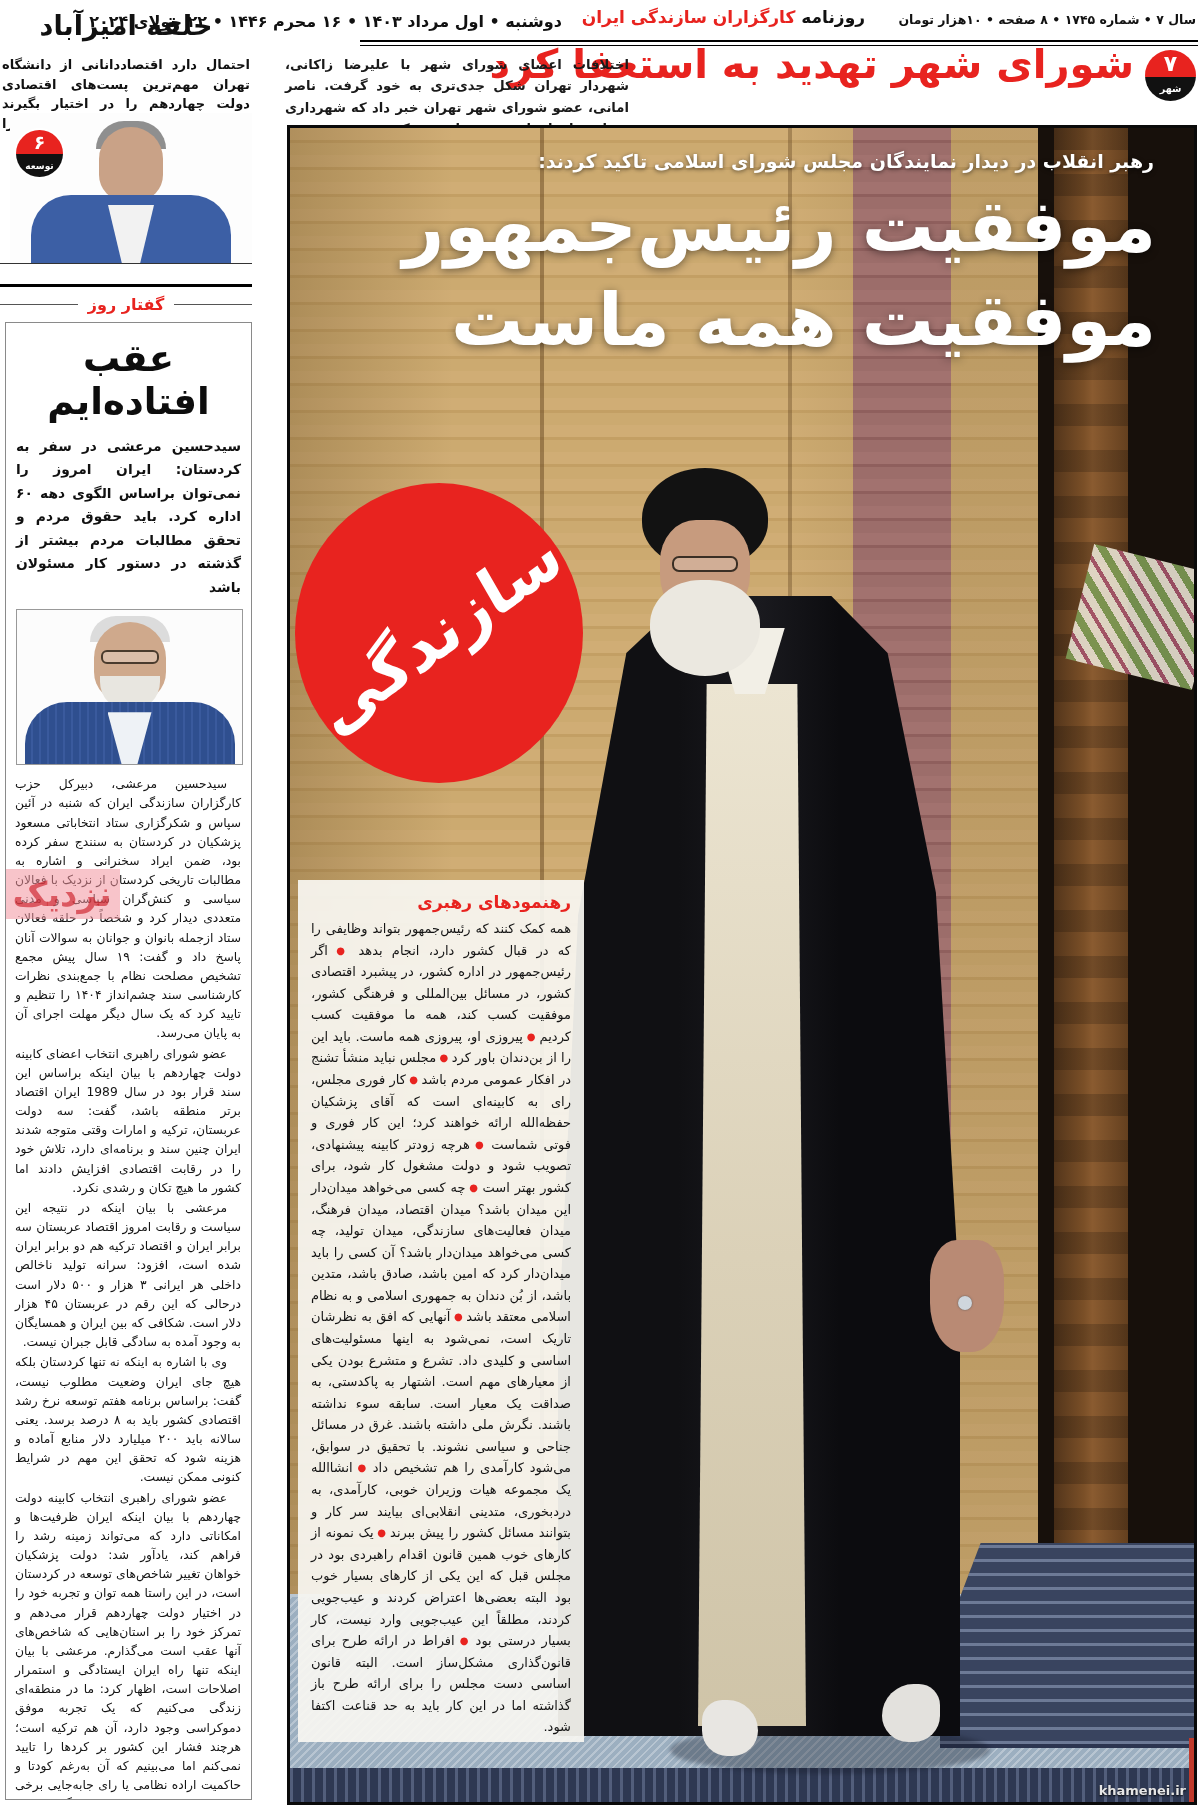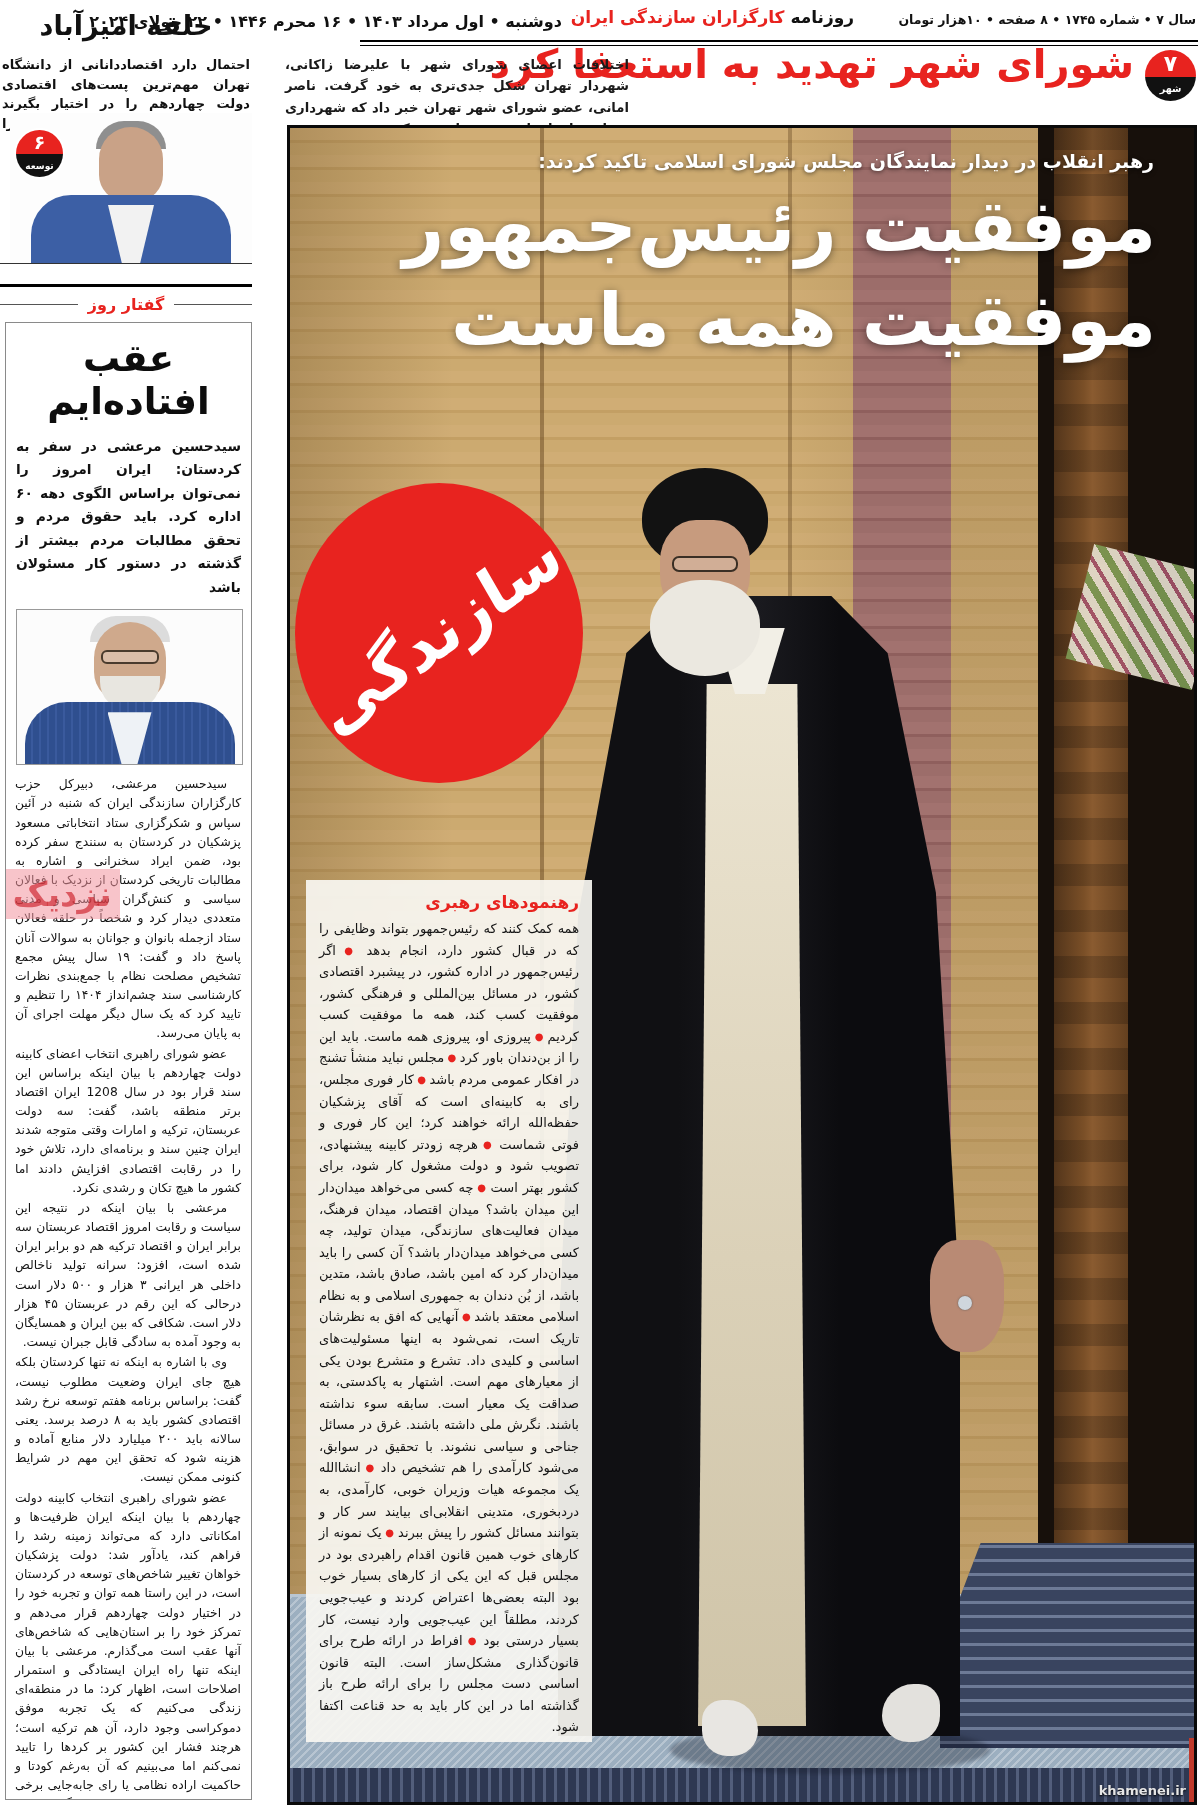--- a/index.html
+++ b/index.html
@@ -2,21 +2,21 @@
 <html dir="rtl" lang="fa"><head>
 <meta charset="utf-8">
 <style>
   * { margin:0; padding:0; box-sizing:border-box; }
   html,body { background:#e9e9e9; }
   body { font-family:"DejaVu Sans", sans-serif; }
   .page { position:relative; width:1200px; height:1813px; background:#ffffff; margin:0 auto; overflow:hidden; direction:rtl; color:#111; }
 
   
   .issue-info { position:absolute; top:12px; right:4px; font-size:12.5px; font-weight:700; color:#111; white-space:nowrap; }
-  .brand { position:absolute; top:7px; left:560px; width:305px; text-align:center; font-size:17px; font-weight:900; white-space:nowrap; }
+  .brand { position:absolute; top:7px; left:560px; width:305px; font-size:17px; font-weight:900; white-space:nowrap; }
   .brand .red { color:#e8231f; }
   .date-info { position:absolute; top:12px; left:362px; width:200px; font-size:16px; font-weight:700; white-space:nowrap; }
   .header-rule { position:absolute; top:40px; left:360px; width:838px; height:6px; border-top:2.5px solid #000; border-bottom:1px solid #000; }
 
   
   .story-badge { position:absolute; top:50px; right:4px; width:51px; height:51px; border-radius:50%; overflow:hidden; box-shadow:0 0 0 1px #fff; }
   .story-badge .bt { height:52%; background:#e8231f; color:#fff; display:flex; align-items:center; justify-content:center; font-size:22px; font-weight:900; }
   .story-badge .bb { height:48%; background:#111; color:#fff; display:flex; align-items:center; justify-content:center; font-size:9.5px; font-weight:700; }
   .lead-headline { position:absolute; top:41px; right:66px; font-size:40px; font-weight:900; color:#e8231f; white-space:nowrap; letter-spacing:-1px; }
   .lead-summary { position:absolute; top:54px; right:571px; width:344px; font-size:13.2px; font-weight:600; line-height:1.62; text-align:justify; color:#1a1a1a; }
@@ -83,21 +83,21 @@
   .fig-foot1 { position:absolute; left:412px; top:1572px; width:56px; height:56px; background:#e8e6e2; border-radius:40% 60% 50% 50%; }
   .fig-foot2 { position:absolute; left:592px; top:1556px; width:58px; height:58px; background:#e3e1dd; border-radius:60% 40% 50% 50%; }
 
   .kicker { position:absolute; top:22px; right:40px; color:#fff; font-size:19px; font-weight:700; text-shadow:0 1px 4px rgba(0,0,0,0.6); }
   .main-h1 { position:absolute; top:56px; right:38px; color:#fff; font-size:72px; font-weight:900; letter-spacing:-2px; text-shadow:0 2px 8px rgba(0,0,0,0.45); white-space:nowrap; }
   .main-h2 { position:absolute; top:150px; right:38px; color:#fff; font-size:72px; font-weight:900; letter-spacing:-2px; text-shadow:0 2px 8px rgba(0,0,0,0.45); white-space:nowrap; }
 
   .logo-circle { position:absolute; left:5px; top:355px; width:288px; height:300px; background:#e8231f; border-radius:50%; display:flex; align-items:center; justify-content:center; overflow:hidden; }
   .logo-text { color:#fff; font-size:64px; font-weight:900; transform:rotate(-36deg) skewX(-6deg); white-space:nowrap; }
 
-  .gbox { position:absolute; left:16px; top:752px; width:286px; height:862px; background:rgba(248,246,241,0.93); padding:12px 13px; overflow:hidden; }
+  .gbox { position:absolute; left:8px; top:752px; width:286px; height:862px; background:rgba(248,246,241,0.93); padding:12px 13px; overflow:hidden; }
   .gtitle { color:#e8231f; font-size:17px; font-weight:800; margin-bottom:6px; }
   .gbody { font-size:13px; font-weight:500; line-height:1.66; text-align:justify; color:#141414; }
   .gseg + .gseg::before { content:" ● "; color:#e8231f; font-size:10px; position:relative; top:-1px; }
 
   .photo-credit { position:absolute; right:8px; bottom:4px; color:#e6e6e6; font-size:13px; font-weight:600; direction:ltr; text-shadow:0 1px 2px #000; }
   .photo-red-edge { position:absolute; right:0; bottom:0; width:5px; height:64px; background:#c0392b; }
 </style>
 </head>
 <body>
 
@@ -145,21 +145,21 @@
         <div class="m-hair"></div>
         <div class="m-head"></div>
         <div class="m-glasses"></div>
         <div class="m-beard"></div>
         <div class="m-suit"></div>
         <div class="m-shirt"></div>
       </div>
       <div class="goftar-body">
 
       <p class="sb-par">سیدحسین مرعشی، دبیرکل حزب کارگزاران سازندگی ایران که شنبه در آئین سپاس و شکرگزاری ستاد انتخاباتی مسعود پزشکیان در کردستان به سنندج سفر کرده بود، ضمن ایراد سخنرانی و اشاره به مطالبات تاریخی کردستان از نزدیک با فعالان سیاسی و کنش‌گران سیاسی و مدنی متعددی دیدار کرد و شخصاً در حلقه فعالان ستاد ازجمله بانوان و جوانان به سوالات آنان پاسخ داد و گفت: ۱۹ سال پیش مجمع تشخیص مصلحت نظام با جمع‌بندی نظرات کارشناسی سند چشم‌انداز ۱۴۰۴ را تنظیم و تایید کرد که یک سال دیگر مهلت اجرای آن به پایان می‌رسد.</p>
-          <p class="sb-par">عضو شورای راهبری انتخاب اعضای کابینه دولت چهاردهم با بیان اینکه براساس این سند قرار بود در سال 1208 ایران اقتصاد برتر منطقه باشد، گفت: سه دولت عربستان، ترکیه و امارات وقتی متوجه شدند ایران چنین سند و برنامه‌ای دارد، تلاش خود را در رقابت اقتصادی افزایش دادند اما کشور ما هیچ تکان و رشدی نکرد.</p>
+          <p class="sb-par">عضو شورای راهبری انتخاب اعضای کابینه دولت چهاردهم با بیان اینکه براساس این سند قرار بود در سال 1989 ایران اقتصاد برتر منطقه باشد، گفت: سه دولت عربستان، ترکیه و امارات وقتی متوجه شدند ایران چنین سند و برنامه‌ای دارد، تلاش خود را در رقابت اقتصادی افزایش دادند اما کشور ما هیچ تکان و رشدی نکرد.</p>
           <p class="sb-par">مرعشی با بیان اینکه در نتیجه این سیاست و رقابت امروز اقتصاد عربستان سه برابر ایران و اقتصاد ترکیه هم دو برابر ایران شده است، افزود: سرانه تولید ناخالص داخلی هر ایرانی ۳ هزار و ۵۰۰ دلار است درحالی که این رقم در عربستان ۴۵ هزار دلار است. شکافی که بین ایران و همسایگان به وجود آمده به سادگی قابل جبران نیست.</p>
           <p class="sb-par">وی با اشاره به اینکه نه تنها کردستان بلکه هیچ جای ایران وضعیت مطلوب نیست، گفت: براساس برنامه هفتم توسعه نرخ رشد اقتصادی کشور باید به ۸ درصد برسد. یعنی سالانه باید ۲۰۰ میلیارد دلار منابع آماده و هزینه شود که تحقق این مهم در شرایط کنونی ممکن نیست.</p>
           <p class="sb-par">عضو شورای راهبری انتخاب کابینه دولت چهاردهم با بیان اینکه ایران ظرفیت‌ها و امکاناتی دارد که می‌تواند زمینه رشد را فراهم کند، یادآور شد: دولت پزشکیان خواهان تغییر شاخص‌های توسعه در کردستان است، در این راستا همه توان و تجربه خود را در اختیار دولت چهاردهم قرار می‌دهم و تمرکز خود را بر استان‌هایی که شاخص‌های آنها عقب است می‌گذارم. مرعشی با بیان اینکه تنها راه ایران ایستادگی و استمرار اصلاحات است، اظهار کرد: ما در منطقه‌ای زندگی می‌کنیم که یک تجربه موفق دموکراسی وجود دارد، آن هم ترکیه است؛ هرچند فشار این کشور بر کردها را تایید نمی‌کنم اما می‌بینیم که آن به‌رغم کودتا و حاکمیت اراده نظامی یا رای جابه‌جایی برخی امور قدرت براساس رای دادگاه، مردم همچنان بر صندوق رای تاکید کردند و با همین اراده نظامیان را عقب نشاندند.</p>
         </div>
       <div class="highlight-stamp">
         <span>نزدیک</span>
       </div>
     </div>
   </aside>
 

